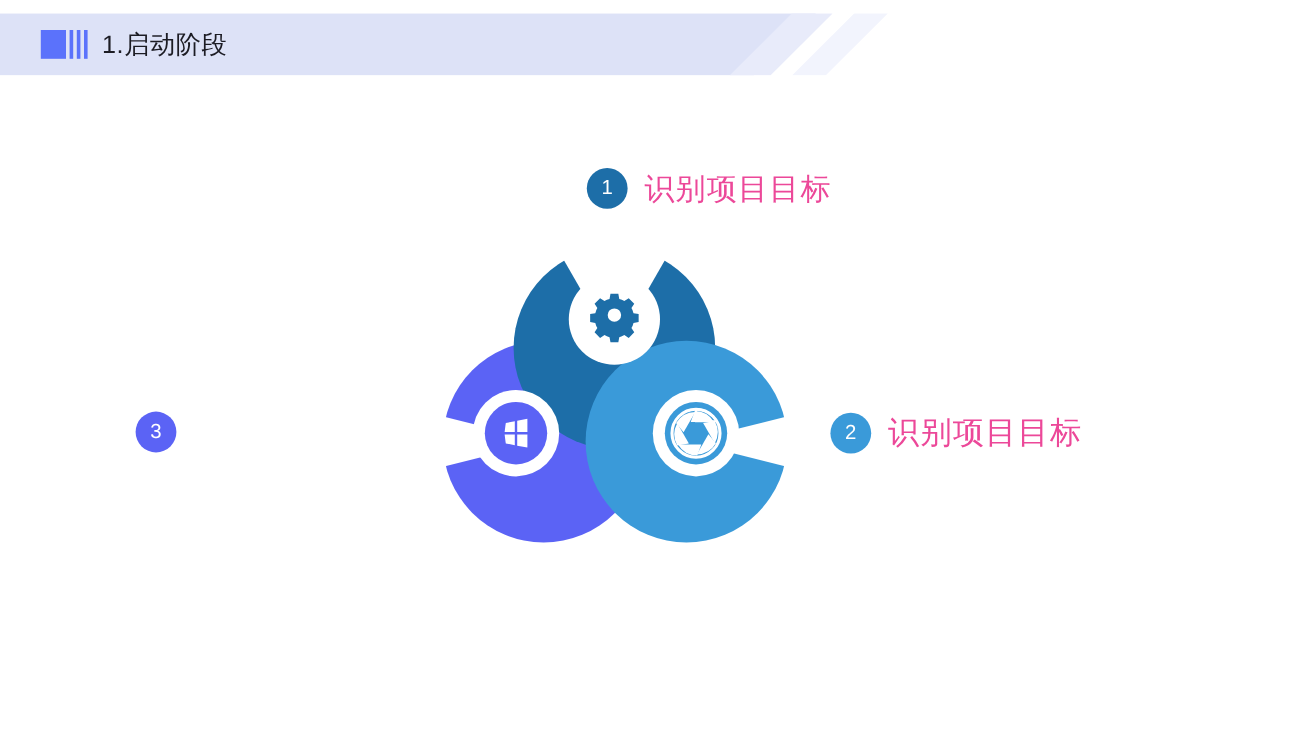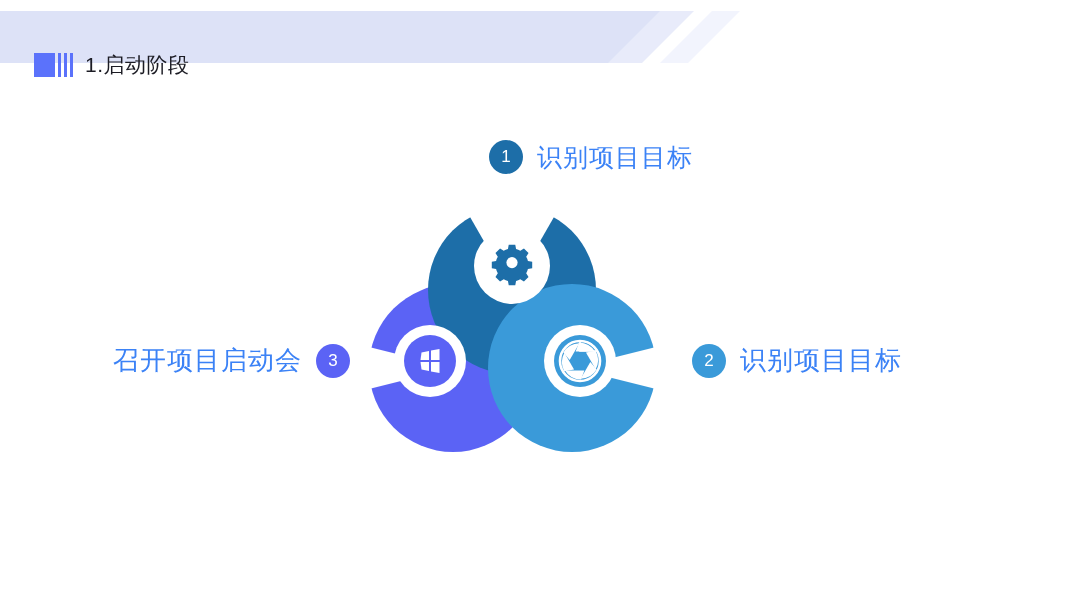--- a/index.html
+++ b/index.html
@@ -49,21 +49,20 @@
   }
 
   .header-content {
     position: absolute;
     left: 34px;
     top: 11px;
     height: 52px;
     display: flex;
     align-items: center;
     gap: 12px;
-    margin-top: 28px;
   }
   .header-mark {
     display: flex;
     align-items: center;
     gap: 3px;
     height: 24px;
   }
   .mark-block {
     width: 21px;
     height: 24px;
@@ -104,21 +103,21 @@
     border-radius: 50%;
     color: #ffffff;
     font-size: 17px;
     display: flex;
     align-items: center;
     justify-content: center;
     flex: none;
   }
   .label-text {
     font-size: 25px;
-    color: #3b82f6;
+    color: #ec4899;
     letter-spacing: 1px;
   }
 
   .label-1 { left: 489px; top: 140px; }
   .label-1 .badge { background: #1d6ea8; }
 
   .label-2 { left: 692px; top: 343px; }
   .label-2 .badge { background: #3a9ad9; }
   .label-2 .label-text { font-size: 26px; }
 
@@ -236,15 +235,14 @@
   <div class="badge">1</div>
   <div class="label-text">识别项目目标</div>
 </div>
 
 <div class="label label-2">
   <div class="badge">2</div>
   <div class="label-text">识别项目目标</div>
 </div>
 
 <div class="label label-3">
-  <div class="label-text">召开项目启动会</div>
   <div class="badge">3</div>
 </div>
 
 </body></html>

